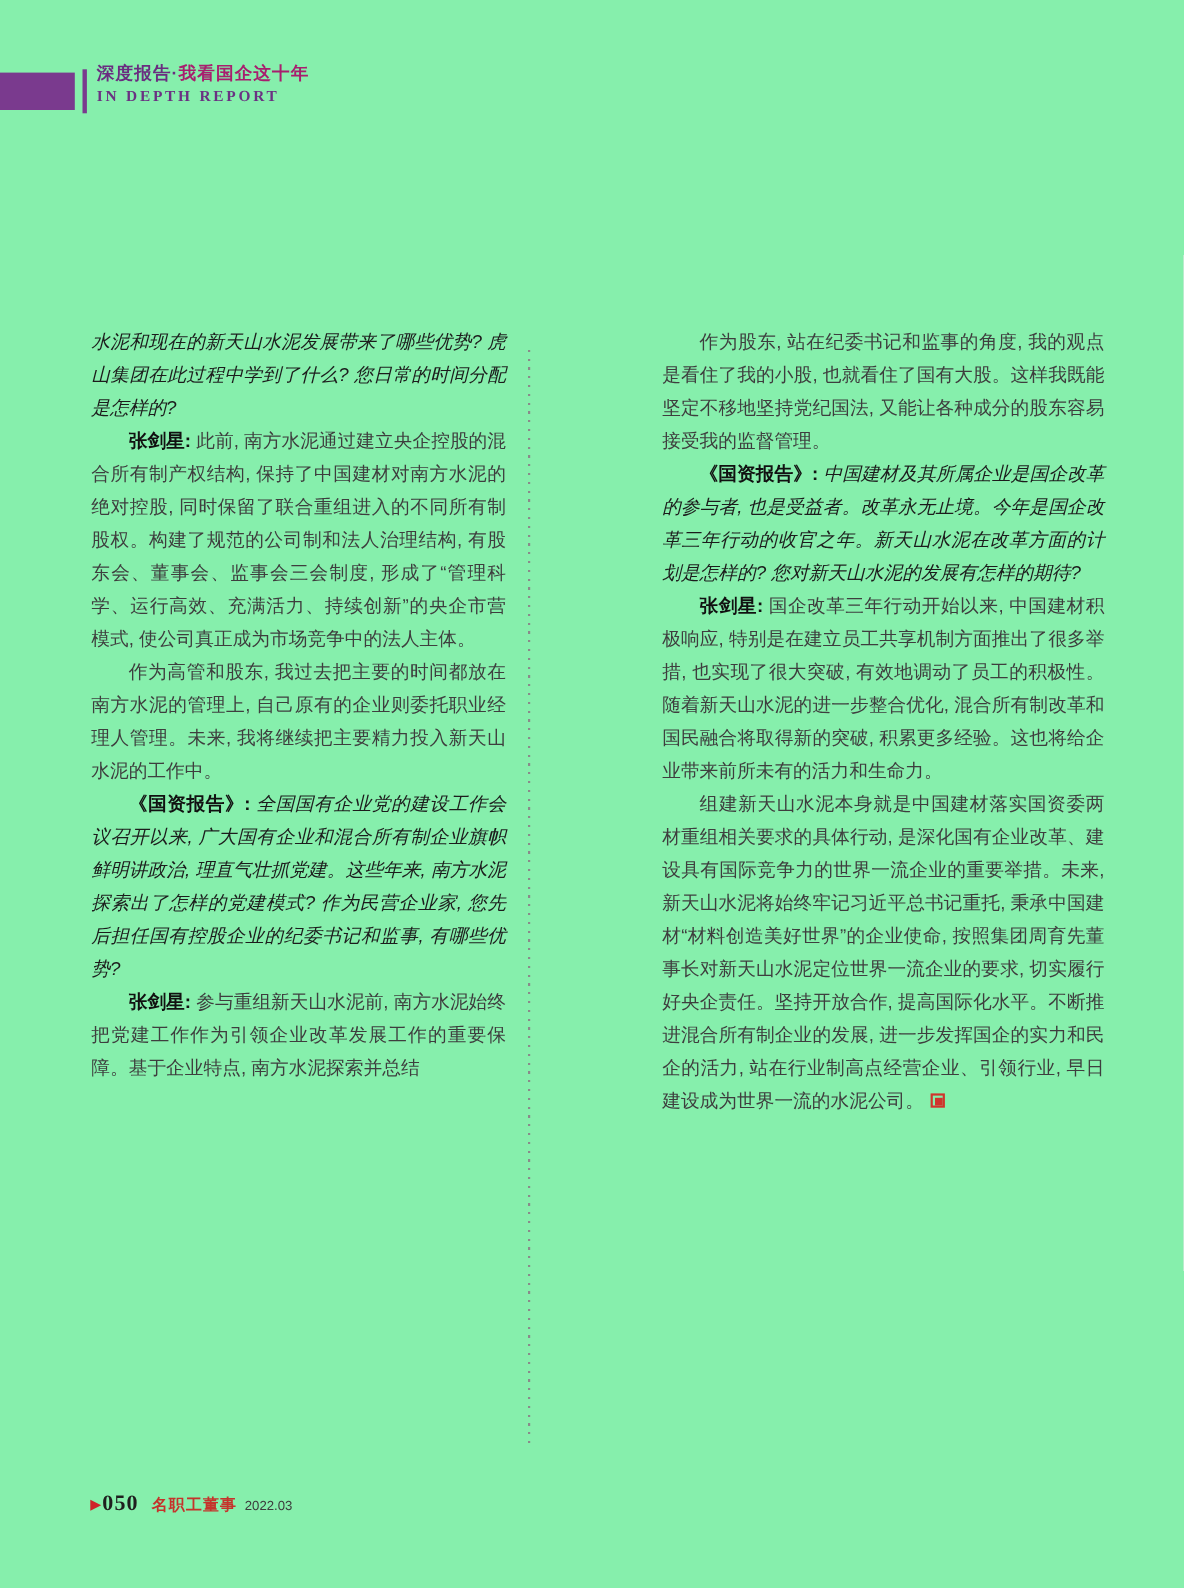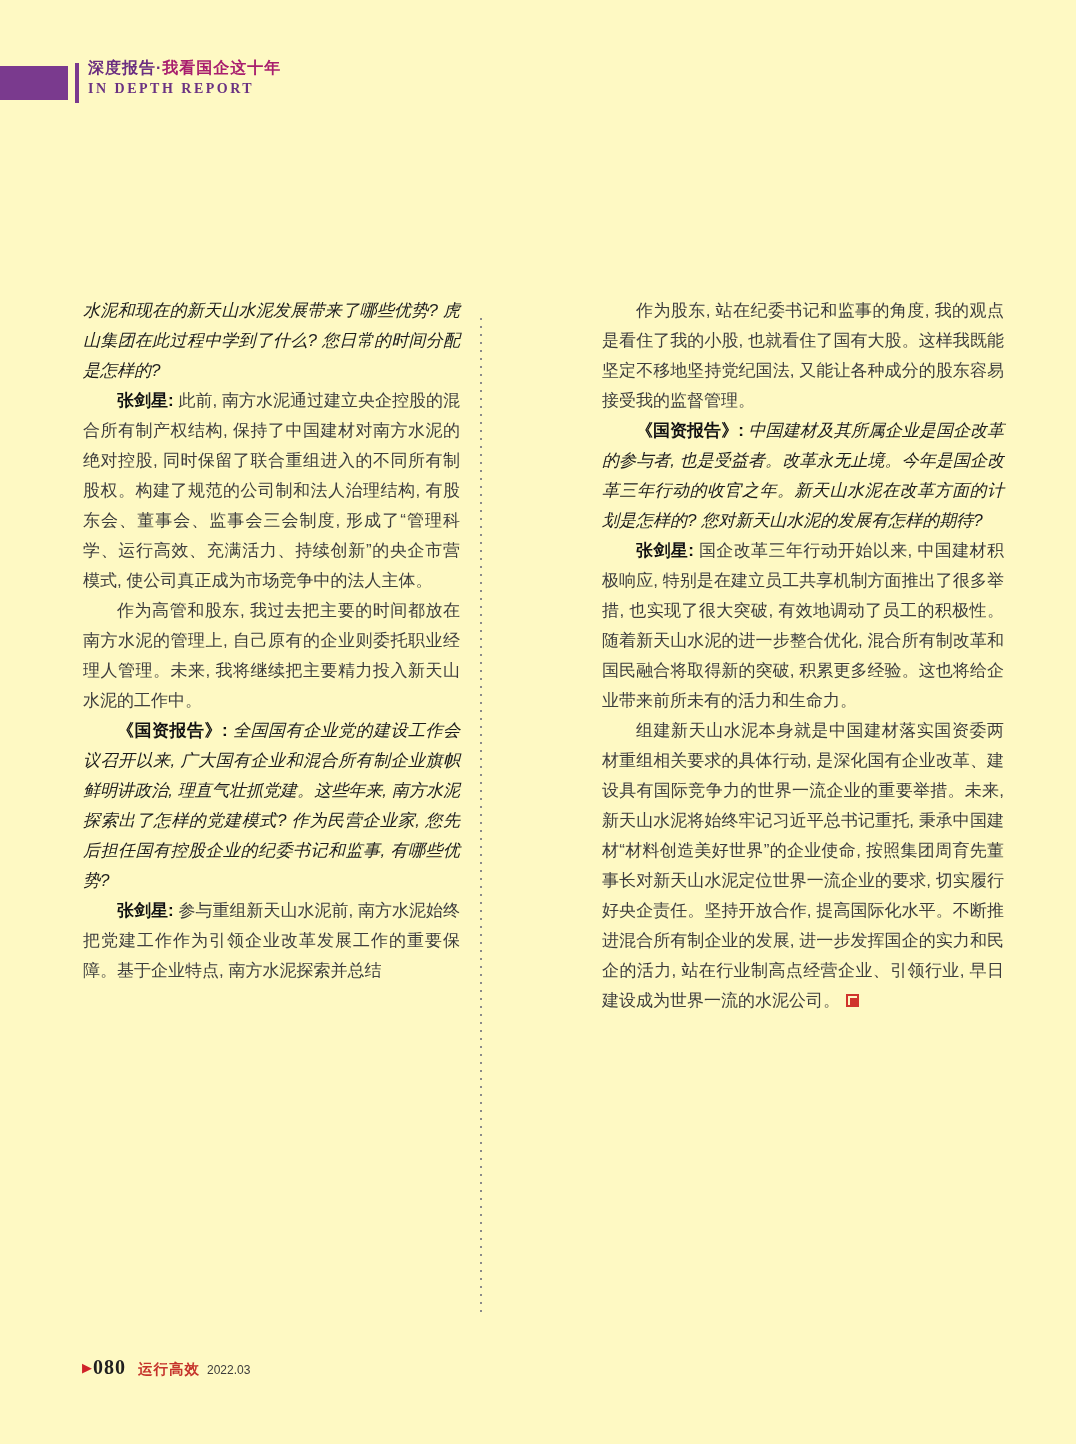--- a/index.html
+++ b/index.html
@@ -1,20 +1,20 @@
 <!DOCTYPE html>
 <html><head>
 <meta charset="utf-8">
 <style>
   * { margin:0; padding:0; box-sizing:border-box; }
   html,body { background:#e8e8e8; }
   .page {
     position:relative;
     width:1076px; height:1444px;
-    background:#fef9c3;
+    background:#86efac;
     margin:0 auto;
     font-family:"Liberation Sans", sans-serif;
     overflow:hidden;
   }
 
   
   .hdr-block { position:absolute; left:0; top:66px; width:68px; height:34px; background:#7a3a8e; }
   .hdr-rule  { position:absolute; left:75px; top:63px; width:4px; height:40px; background:#7a3a8e; }
   .hdr-text  { position:absolute; left:88px; top:58px; }
   .hdr-zh    { font-size:16px; font-weight:700; letter-spacing:1px; line-height:20px; }
@@ -86,18 +86,18 @@
     <section class="col col-right" id="col-right">
         <p class="para answer indent">作为股东, 站在纪委书记和监事的角度, 我的观点是看住了我的小股, 也就看住了国有大股。这样我既能坚定不移地坚持党纪国法, 又能让各种成分的股东容易接受我的监督管理。</p>
         <p class="para question indent"><b class="lead">《国资报告》: </b>中国建材及其所属企业是国企改革的参与者, 也是受益者。改革永无止境。今年是国企改革三年行动的收官之年。新天山水泥在改革方面的计划是怎样的? 您对新天山水泥的发展有怎样的期待?</p>
         <p class="para answer indent"><b class="lead">张剑星: </b>国企改革三年行动开始以来, 中国建材积极响应, 特别是在建立员工共享机制方面推出了很多举措, 也实现了很大突破, 有效地调动了员工的积极性。随着新天山水泥的进一步整合优化, 混合所有制改革和国民融合将取得新的突破, 积累更多经验。这也将给企业带来前所未有的活力和生命力。</p>
         <p class="para answer indent">组建新天山水泥本身就是中国建材落实国资委两材重组相关要求的具体行动, 是深化国有企业改革、建设具有国际竞争力的世界一流企业的重要举措。未来, 新天山水泥将始终牢记习近平总书记重托, 秉承中国建材“材料创造美好世界”的企业使命, 按照集团周育先董事长对新天山水泥定位世界一流企业的要求, 切实履行好央企责任。坚持开放合作, 提高国际化水平。不断推进混合所有制企业的发展, 进一步发挥国企的实力和民企的活力, 站在行业制高点经营企业、引领行业, 早日建设成为世界一流的水泥公司。<span class="end-mark"><span class="end-fill"></span></span></p>
       </section>
   </main>
 
   <footer class="footer">
     <span class="ft-arrow">▶</span>
-    <span class="ft-page">080</span>
-    <span class="ft-mag">运行高效</span>
+    <span class="ft-page">050</span>
+    <span class="ft-mag">名职工董事</span>
     <span class="ft-issue">2022.03</span>
   </footer>
 
 </div>
 
 </body></html>

